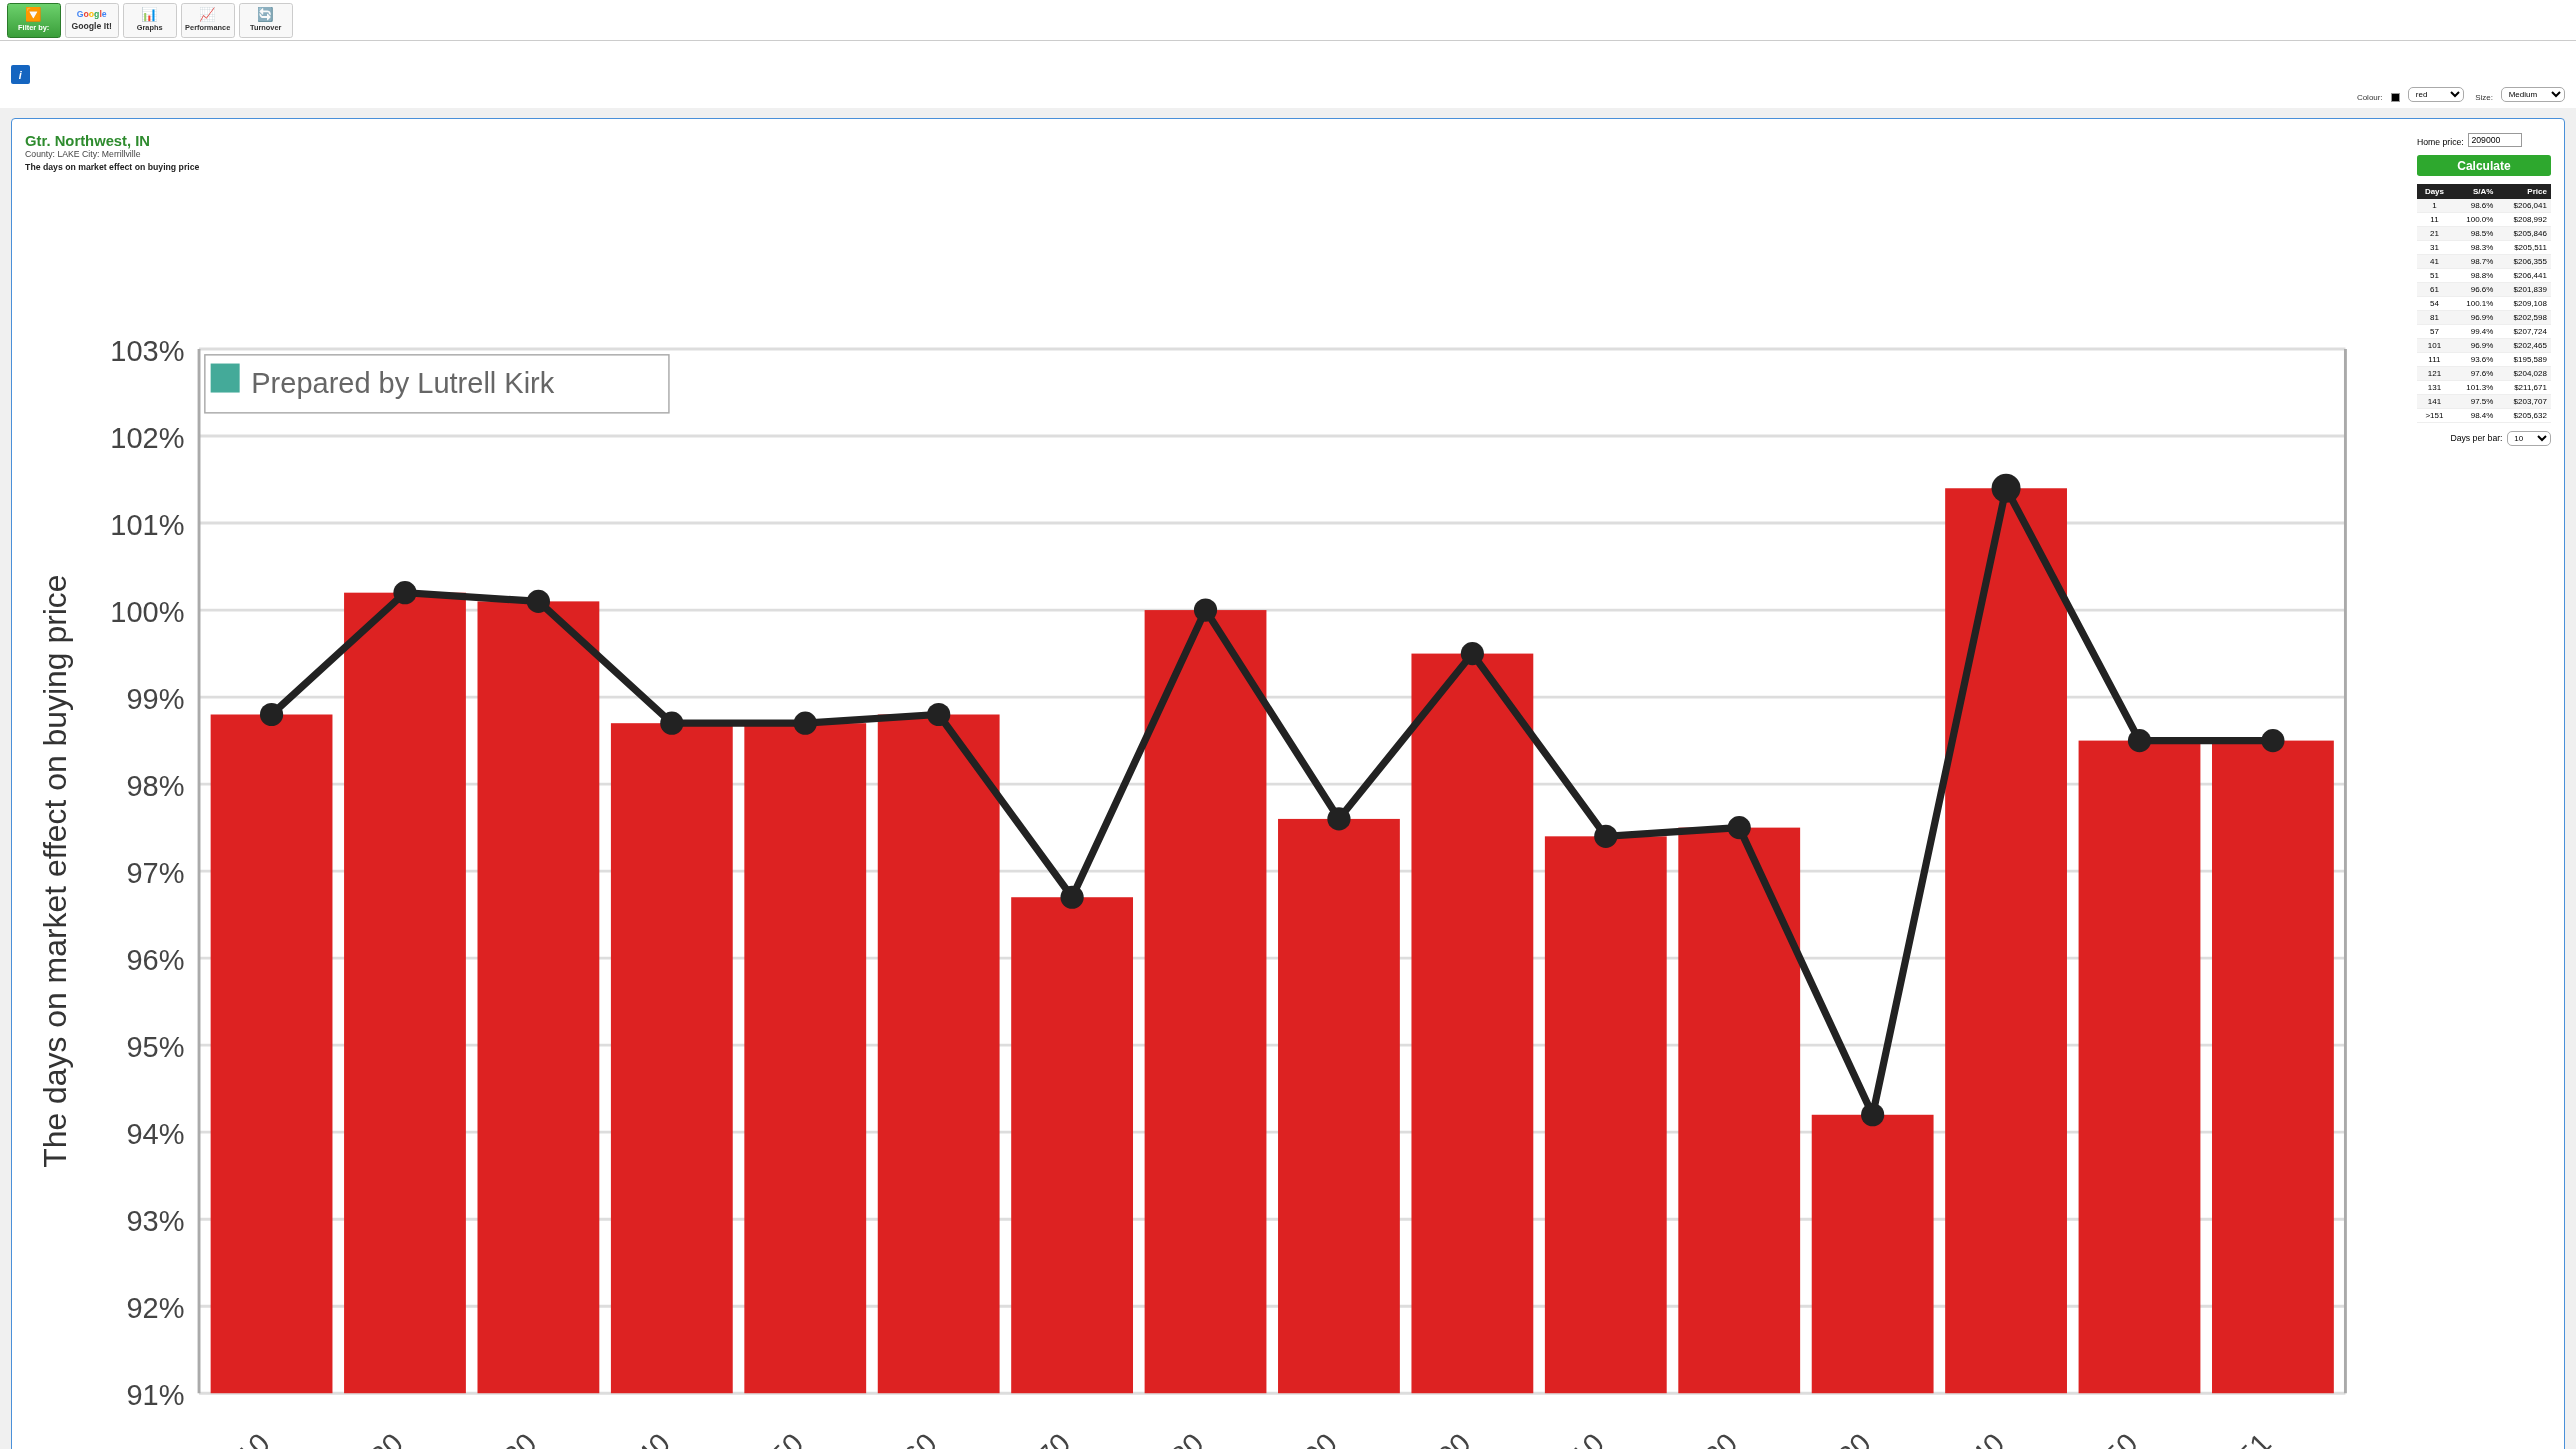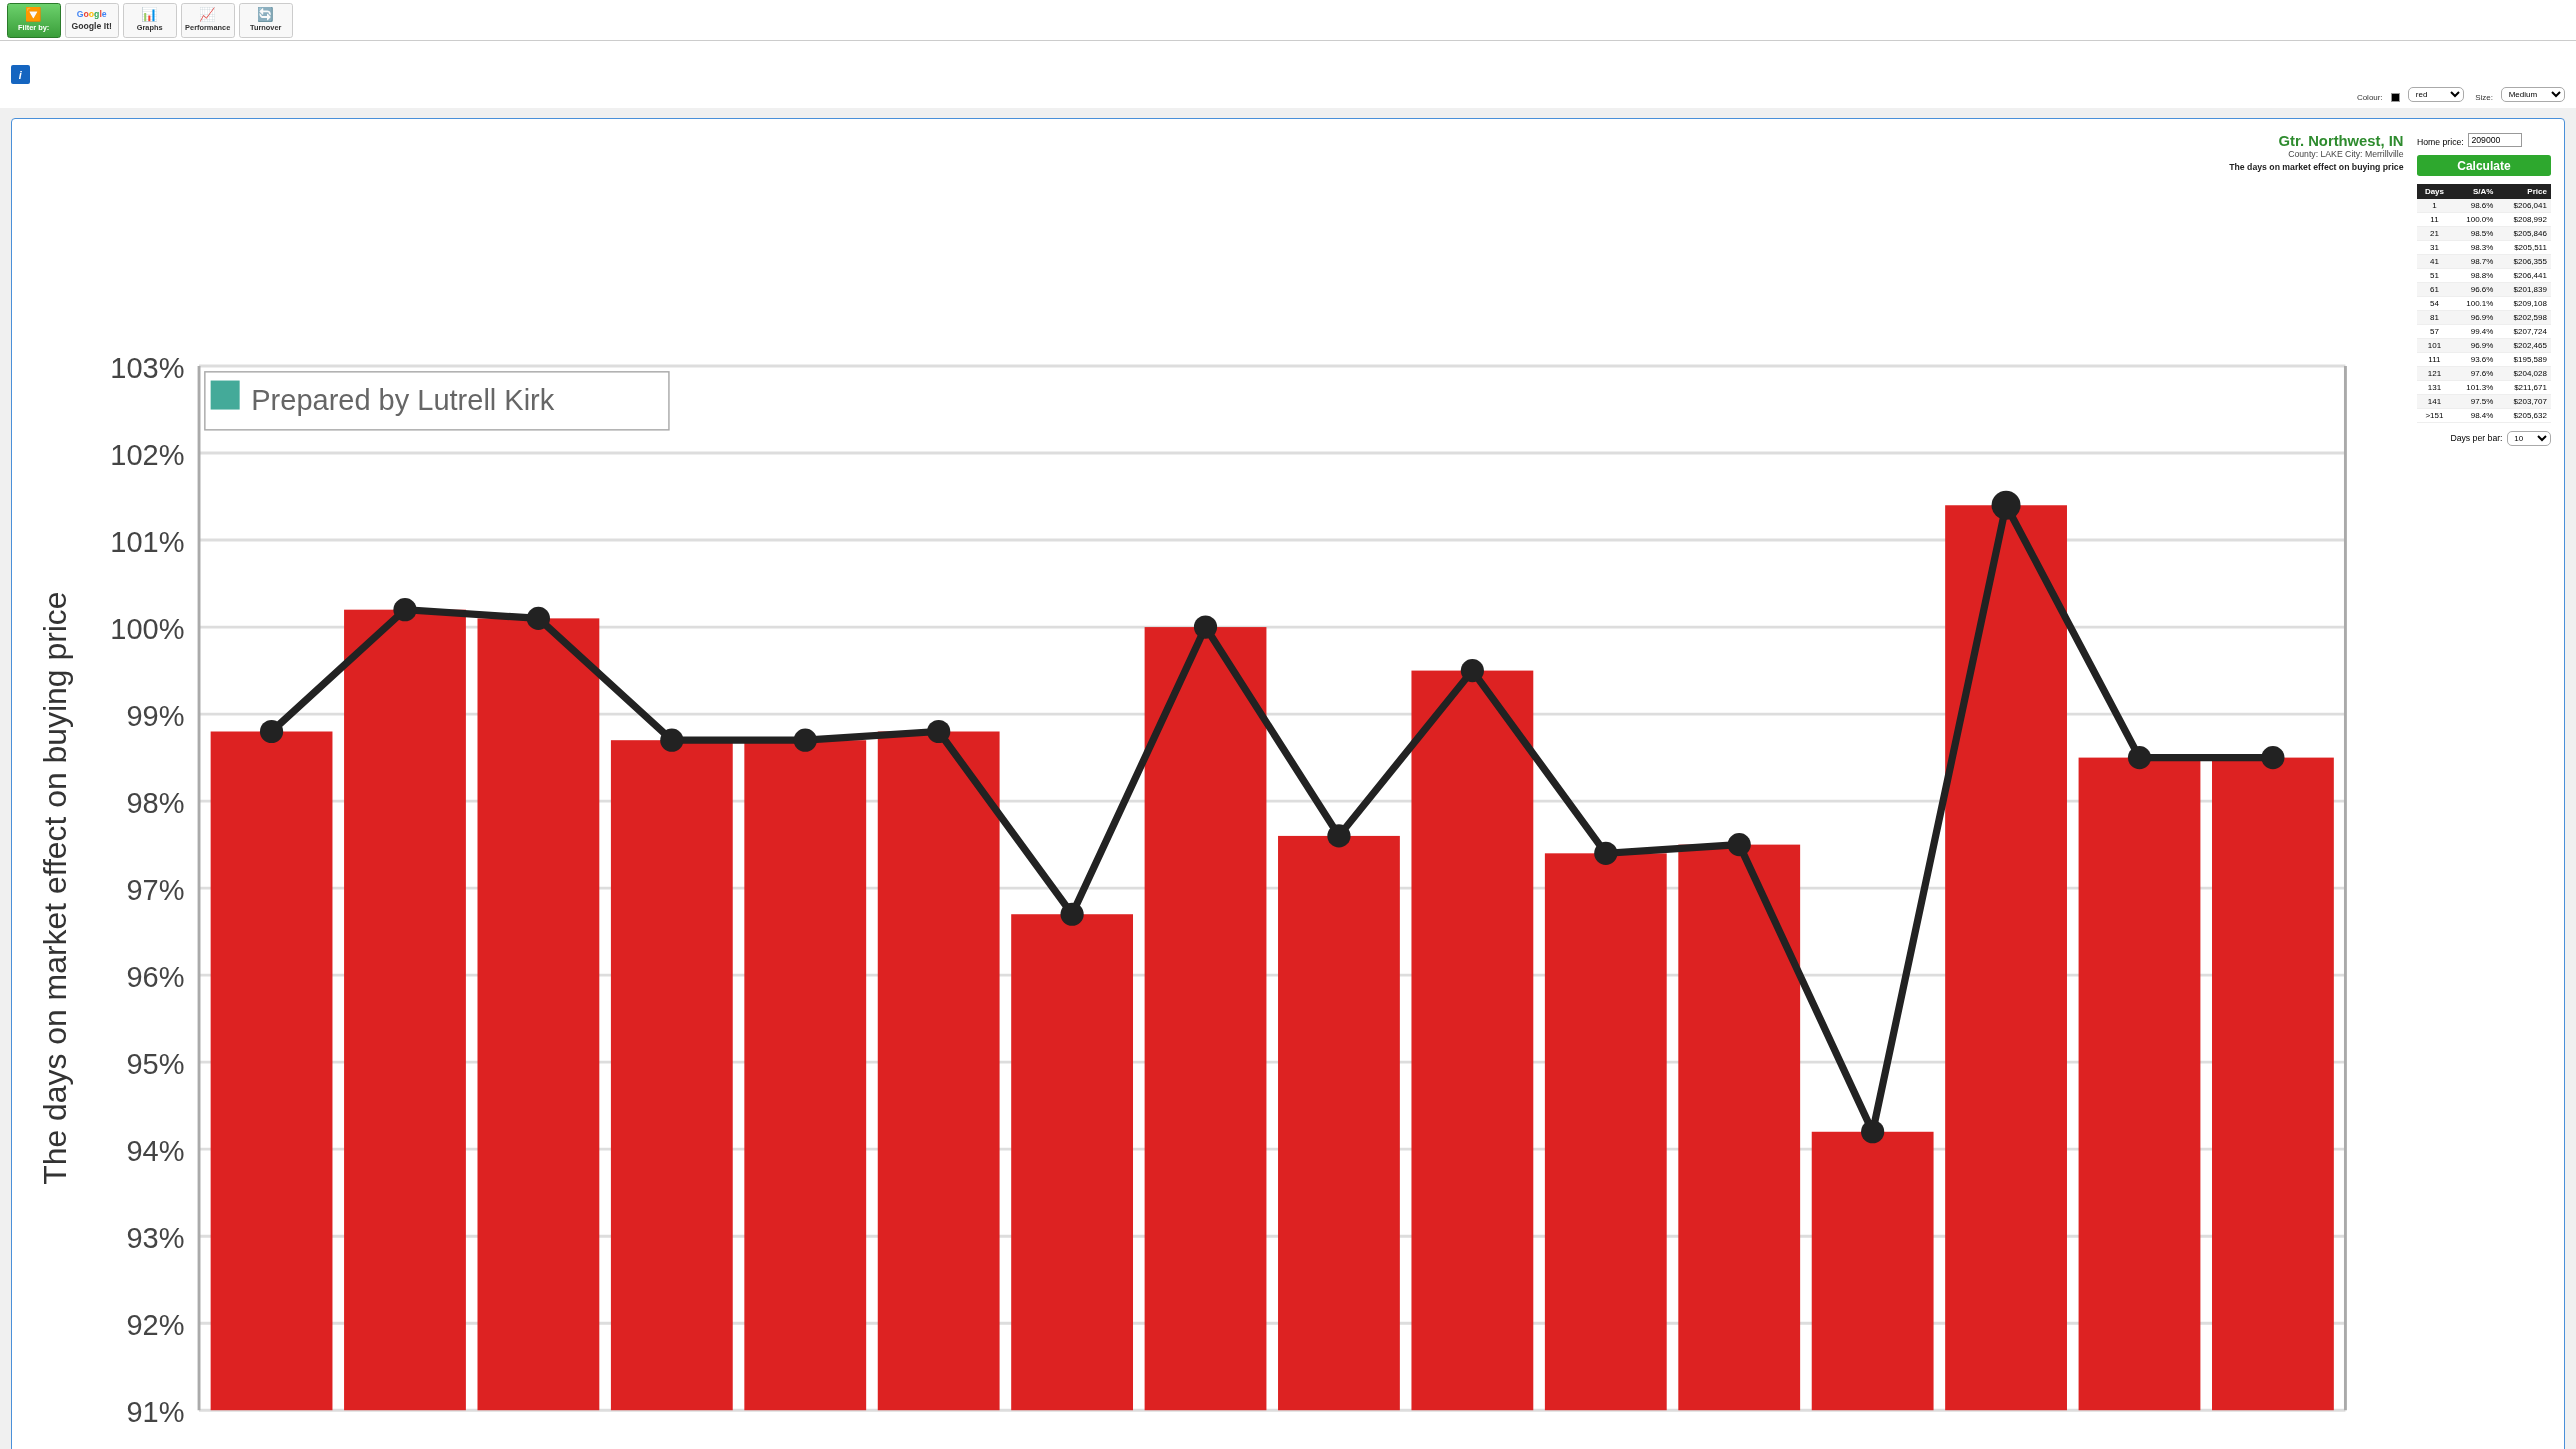--- a/index.html
+++ b/index.html
@@ -119,22 +119,22 @@
       padding: 13.4px;
       display: flex;
       gap: 13.4px;
     }
 
     .chart-left {
       flex: 1;
     }
 
     .chart-title-area {
-      text-align: right;
-      margin-bottom: 20px;
+      text-align: left;
+      margin-bottom: 3px;
     }
     .chart-region {
       color: #2e8b2e;
       font-size: 14.8px;
       font-weight: bold;
     }
     .chart-subtitle {
       font-size: 8.7px;
       color: #444;
     }

